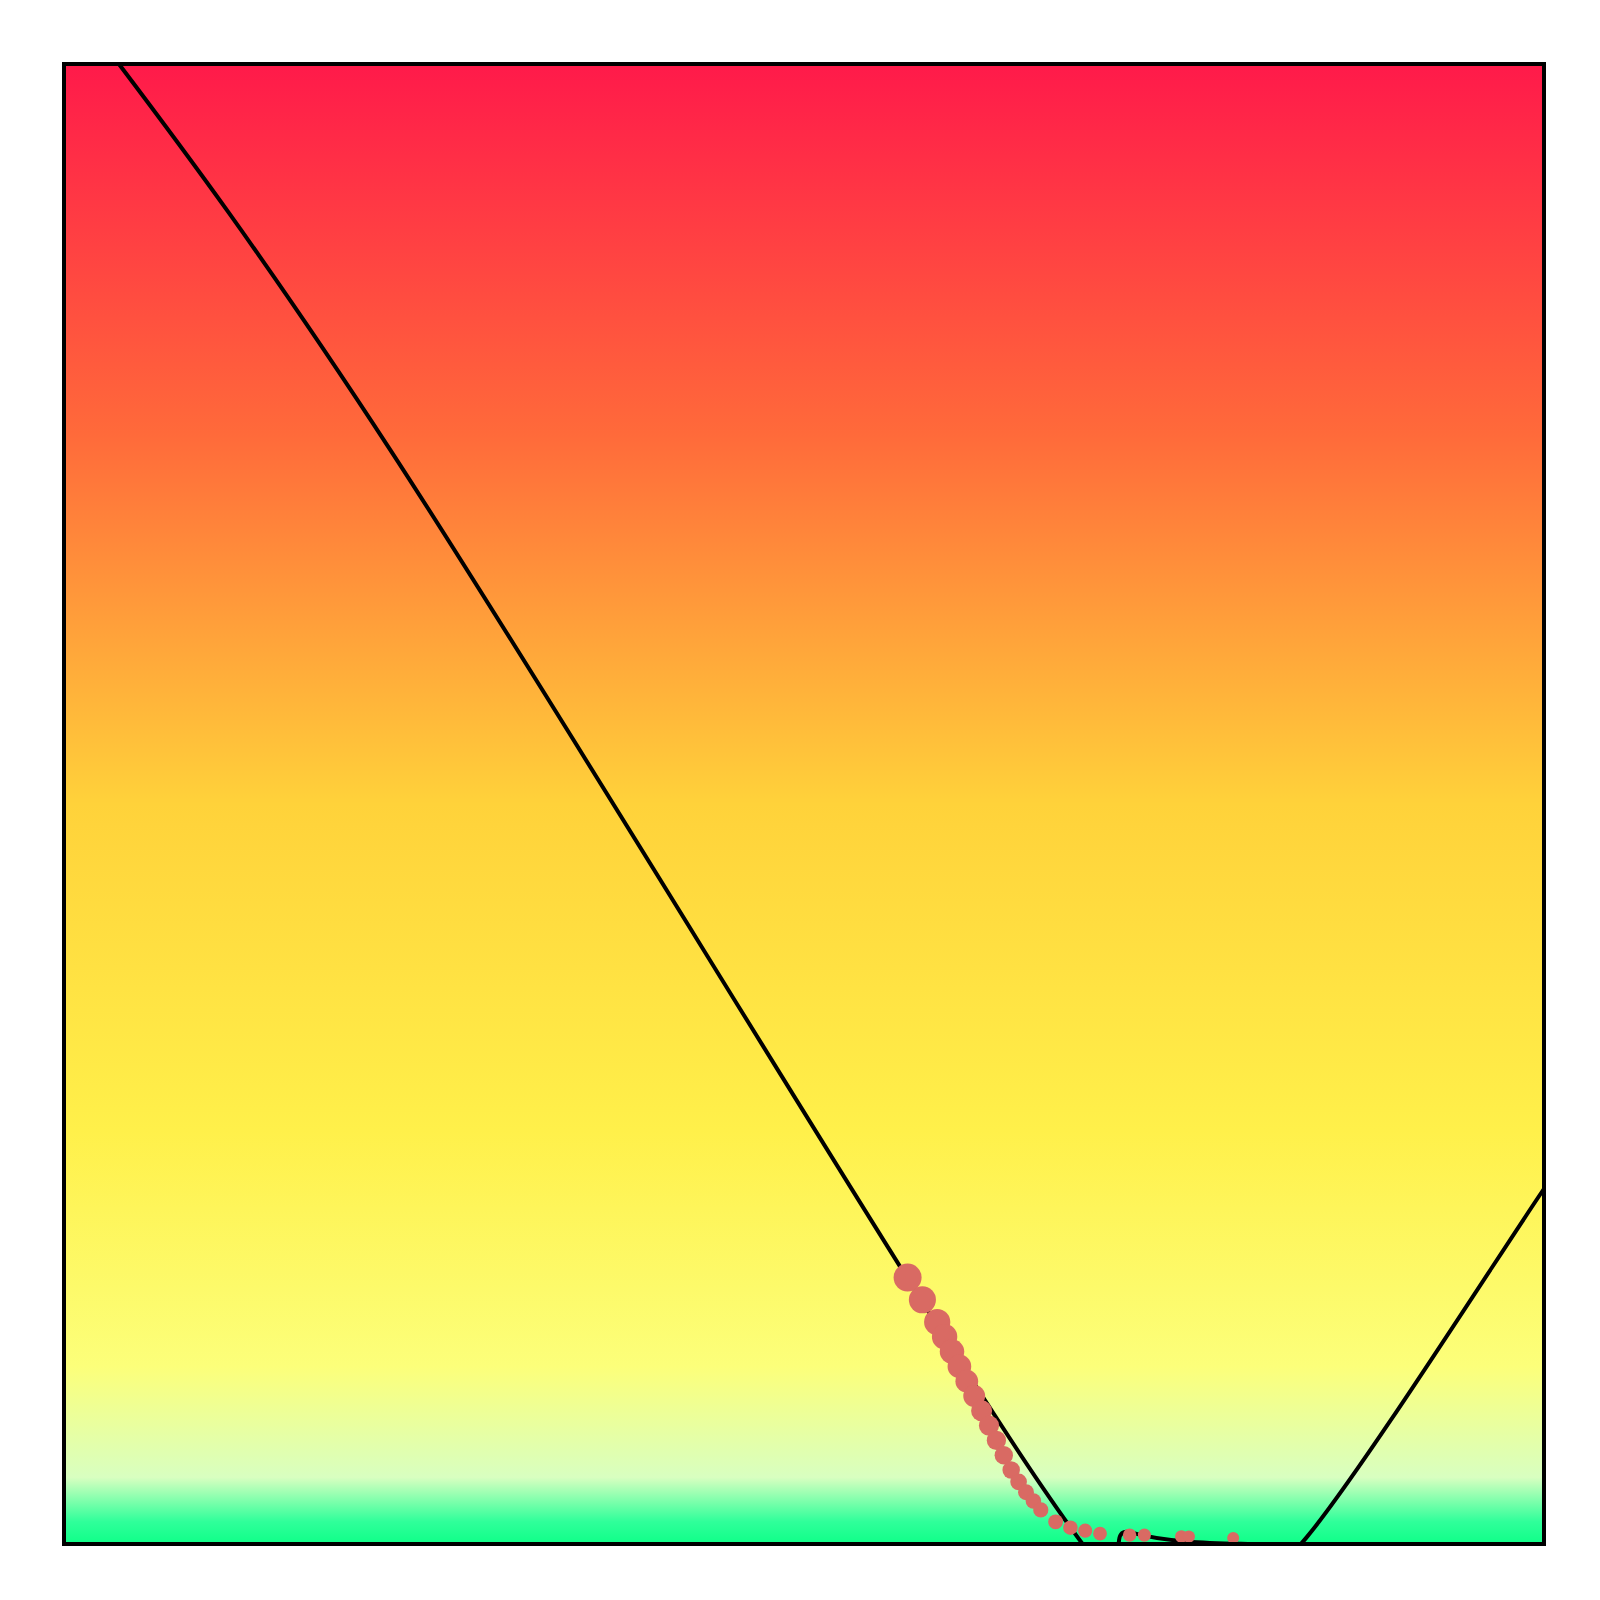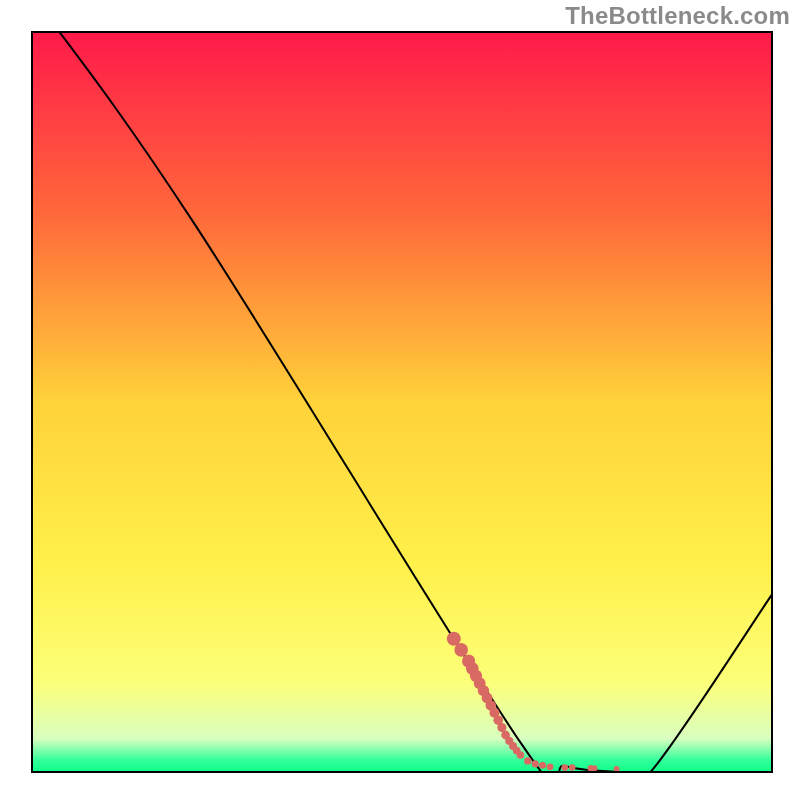--- a/index.html
+++ b/index.html
@@ -27,21 +27,20 @@
     user-select: none;
   }
   svg {
     display: block;
   }
 </style>
 </head>
 <body>
 
 <div class="wrap">
-  <div class="watermark">TheBottleneck.com</div>
 
   <svg id="chart-svg" width="800" height="800" viewBox="0 0 800 800">
     <defs>
       <linearGradient id="bg-grad" x1="0" y1="0" x2="0" y2="1">
           <stop offset="0.00%" stop-color="#ff1a4a"></stop>
           <stop offset="25.00%" stop-color="#ff6a3a"></stop>
           <stop offset="50.00%" stop-color="#ffd23a"></stop>
           <stop offset="72.00%" stop-color="#fff04a"></stop>
           <stop offset="88.00%" stop-color="#fcff7a"></stop>
           <stop offset="95.50%" stop-color="#d8ffc0"></stop>

